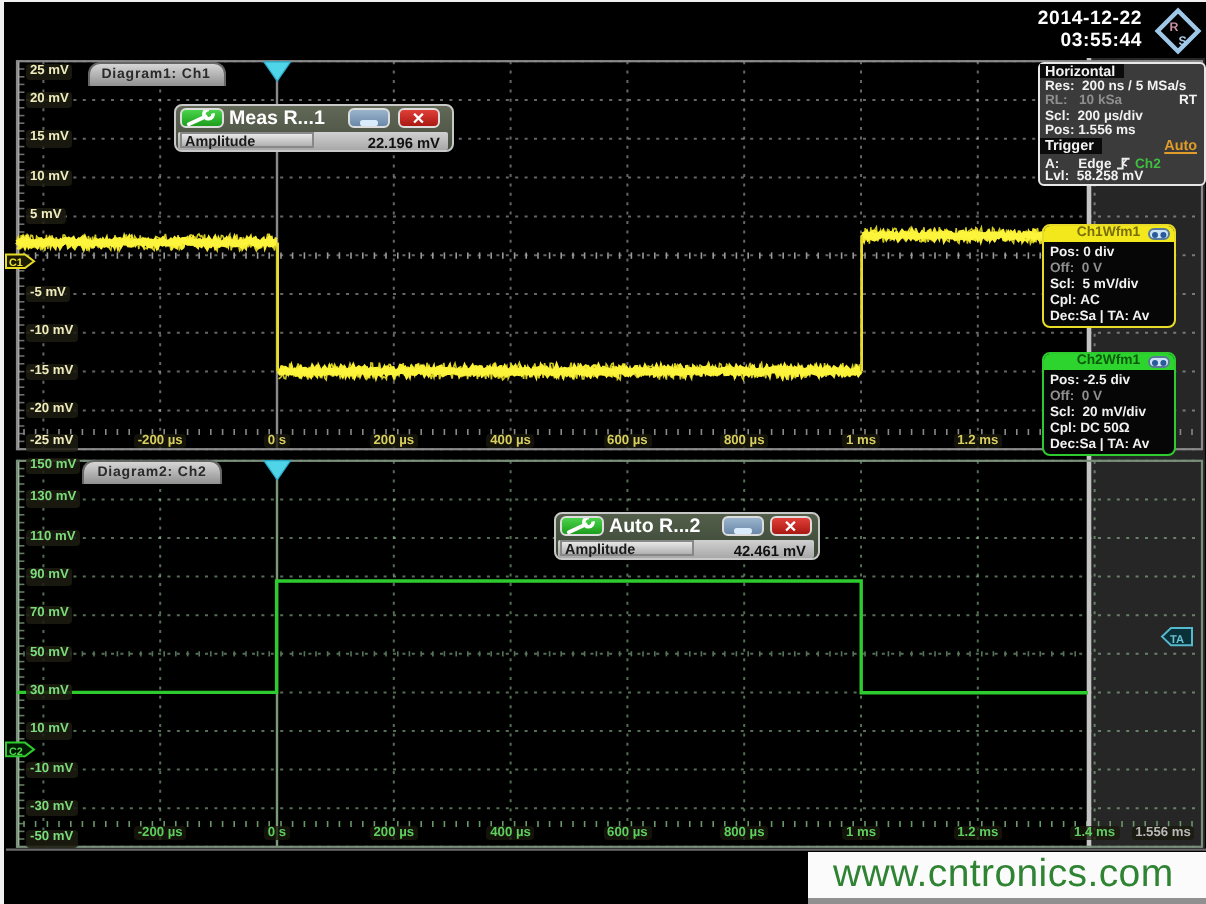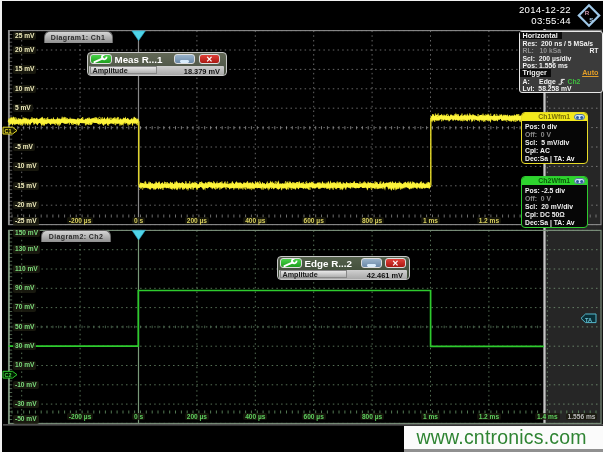--- a/index.html
+++ b/index.html
@@ -653,21 +653,21 @@
 <div class="tl t2" style="left:170.9px"><span class="bx">200 µs</span></div>
 <div class="tl t2" style="left:229.3px"><span class="bx">400 µs</span></div>
 <div class="tl t2" style="left:287.7px"><span class="bx">600 µs</span></div>
 <div class="tl t2" style="left:346.1px"><span class="bx">800 µs</span></div>
 <div class="tl t2" style="left:404.5px"><span class="bx">1 ms</span></div>
 <div class="tl t2" style="left:462.9px"><span class="bx">1.2 ms</span></div>
 <div class="tl t2" style="left:521.3px"><span class="bx">1.4 ms</span></div>
 <div class="tl" style="left:555.5px;top:412.6px;color:#b9b9b9;"><span class="bx">1.556 ms</span></div>
 
 <div class="abs" style="left:488px; top:4px; width:83px; text-align:right; color:#fff;
-     font-size:9.6px; font-weight:normal; line-height:11px; letter-spacing:0.3px;">2014-12-22<br>03:55:44</div>
+     font-size:9.6px; font-weight:bold; line-height:11px; letter-spacing:0.3px;">2014-12-22<br>03:55:44</div>
 <svg class="abs" style="left:577px; top:3px;" width="24" height="25" viewBox="0 0 24 25">
 <rect x="4.8" y="5.3" width="14.4" height="14.4" transform="rotate(45 12 12.5)" fill="none" stroke="#9fc8e8" stroke-width="2.2"></rect>
 <text x="7.8" y="12.4" font-family="Liberation Sans, sans-serif" font-size="6.2" font-weight="bold" fill="#c890a4">R</text>
 <text x="12.3" y="19.4" font-family="Liberation Sans, sans-serif" font-size="6.2" font-weight="bold" fill="#a8cce8">S</text>
 </svg>
 
 <div class="panel" style="left:518.5px; top:30.5px; width:84px; height:62.5px;">
   <div class="ptitle">
       <span class="bar">Horizontal</span>
     </div>
@@ -711,33 +711,33 @@
           <line x1="3.4" y1="8.1" x2="11.8" y2="4.3" stroke="#fff" stroke-width="1.9" stroke-linecap="round"></line>
           <path d="M13.6,0.8 A2.3,2.3 0 1,0 15.5,2.7" fill="none" stroke="#fff" stroke-width="1.8"></path>
         </svg>
       </span>
     <span class="txt">Meas R...1</span>
     <span class="btn m" style="left:86px;"></span>
     <span class="btn x" style="left:111px;">✕</span>
   </div>
   <div class="mrow">
       <span class="mlabel">Amplitude</span>
-      <span class="mval">18.379 mV</span>
+      <span class="mval">22.196 mV</span>
     </div>
 </div>
 
 <div class="meas" style="left:276.5px; top:255.5px; width:133px; height:24px; background:linear-gradient(#535f4b,#3a4734);">
   <div class="mtitle">
     <span class="btn g">
         <svg width="20" height="10" viewBox="0 0 20 10">
           <line x1="3.4" y1="8.1" x2="11.8" y2="4.3" stroke="#fff" stroke-width="1.9" stroke-linecap="round"></line>
           <path d="M13.6,0.8 A2.3,2.3 0 1,0 15.5,2.7" fill="none" stroke="#fff" stroke-width="1.8"></path>
         </svg>
       </span>
-    <span class="txt">Edge R...2</span>
+    <span class="txt">Auto R...2</span>
     <span class="btn m" style="left:83px;"></span>
     <span class="btn x" style="left:107px;">✕</span>
   </div>
   <div class="mrow">
       <span class="mlabel">Amplitude</span>
       <span class="mval">42.461 mV</span>
     </div>
 </div>
 
 <div class="abs" style="left:0; top:0; width:603px; height:1.2px; background:#f0f0f0;"></div>

